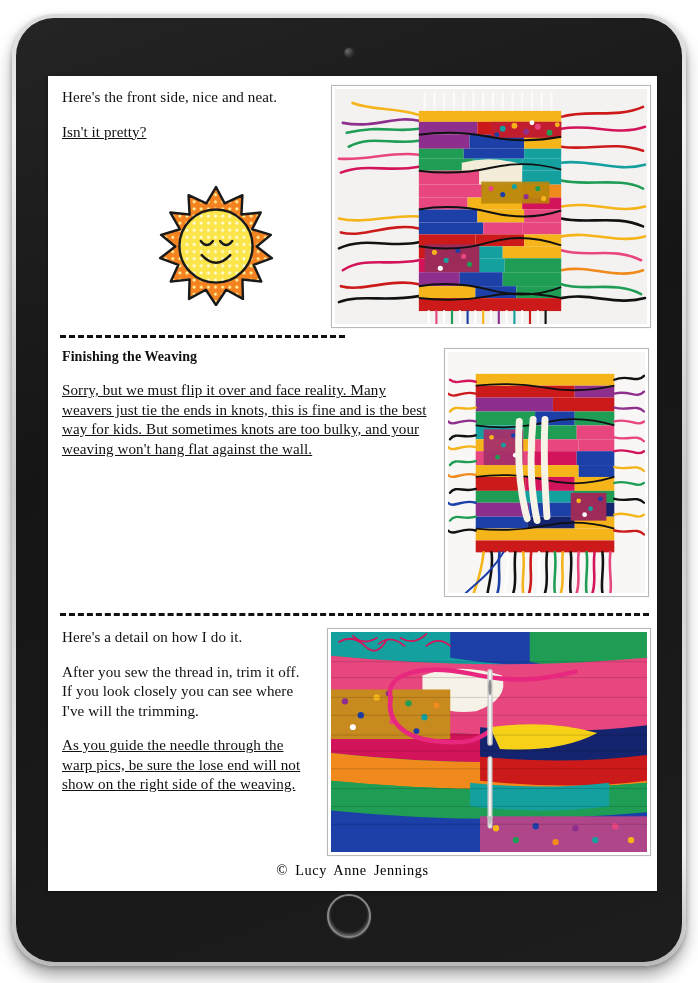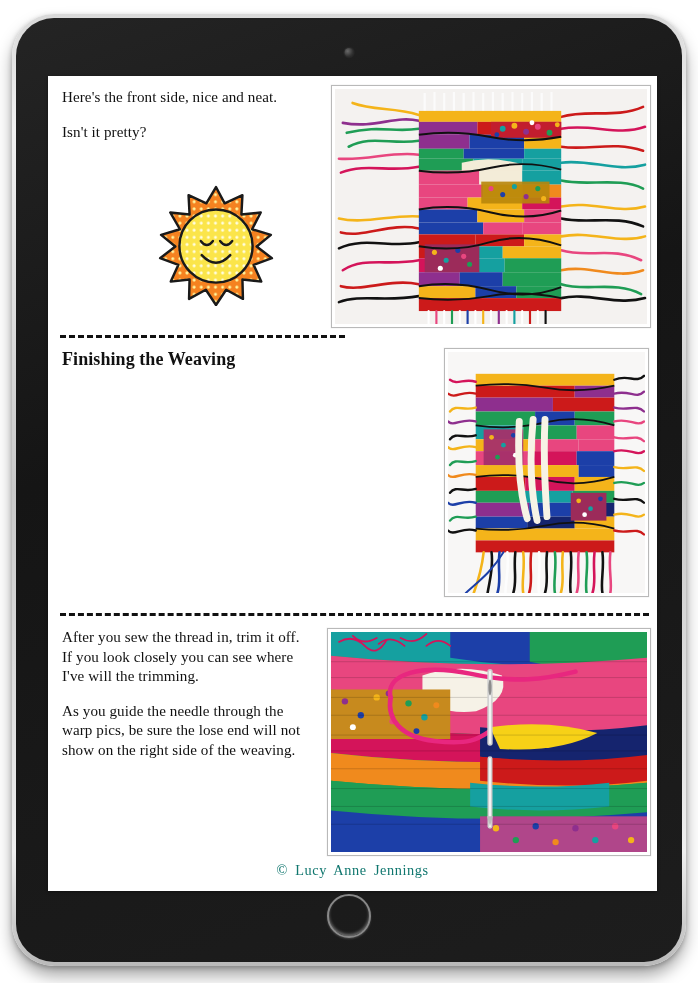--- a/index.html
+++ b/index.html
@@ -56,26 +56,26 @@
     border-top: 3px dashed #111;
   }
   .dash-rule.short { right: 312px; }
 
   .sect { position: absolute; }
   .txt {
     font-size: 15.1px; line-height: 1.295;
     color: #111; letter-spacing: 0.005em;
   }
   .txt p { margin: 0 0 15px 0; }
-  .txt p:last-child { margin-bottom: 0; }
-  .heading { font-weight: bold; font-size: 18px; margin: 0 0 0 0; }
+  .txt p:last-child { margin-bottom: 0; text-decoration: underline; }
+  .heading { font-weight: bold; font-size: 14px; margin: 0 0 0 0; }
 
   .copyright {
     position: absolute; left: 0; right: 0; bottom: 12px;
-    text-align: center; font-size: 14.3px; color: #0f766e;
+    text-align: center; font-size: 14.3px; color: #000000;
     letter-spacing: 0.04em; word-spacing: 0.22em;
   }
 
   
   .photo {
     position: absolute; background: #fff;
     border: 1px solid #b9b9b9; padding: 3px;
     box-shadow: 0 0 0 0.5px rgba(0,0,0,0.06);
   }
   .photo-inner { position: relative; width: 100%; height: 100%; overflow: hidden; background:#f4f3f1; }
@@ -283,20 +283,21 @@
                 </g>
               </svg>
             </div>
           </div>
 
           <div class="dash-rule short" style="top:259px;"></div>
 
           <div class="sect" style="left:14px; top:272px; width:375px;">
             <div class="txt">
               <p class="heading">Finishing the Weaving</p>
+              <p>Sorry, but we must flip it over and face reality. Many weavers just tie the ends in knots, this is fine and is the best way for kids. But sometimes knots are too bulky, and your weaving won't hang flat against the wall.</p>
             </div>
           </div>
 
           <div class="photo" style="left:396px; top:272px; width:205px; height:249px;">
             <div class="photo-inner" style="background:#f7f6f5;">
               <svg width="100%" height="100%" viewBox="0 0 199 243" preserveAspectRatio="none" aria-hidden="true">
                 <rect width="199" height="243" fill="#f8f7f6"></rect>
 
                 <g>
                   <rect x="28" y="22" width="140" height="12" fill="#f4b41a"></rect>
@@ -411,20 +412,21 @@
                   <path d="M56 202 C44 222 30 232 18 243" stroke="#1c3fa8" stroke-width="2"></path>
                 </g>
               </svg>
             </div>
           </div>
 
           <div class="dash-rule" style="top:537px;"></div>
 
           <div class="sect" style="left:14px; top:552px; width:248px;">
             <div class="txt">
+              <p>Here's a detail on how I do it.</p>
               <p>After you sew the thread in, trim it off. If you look closely you can see where I've will the trimming.</p>
               <p>As you guide the needle through the warp pics, be sure the lose end will not show on the right side of the weaving.</p>
             </div>
           </div>
 
           <div class="photo" style="left:279px; top:552px; width:324px; height:228px;">
             <div class="photo-inner">
               <svg width="100%" height="100%" viewBox="0 0 318 222" preserveAspectRatio="none" aria-hidden="true">
                 <rect width="318" height="222" fill="#1f9d55"></rect>
 

